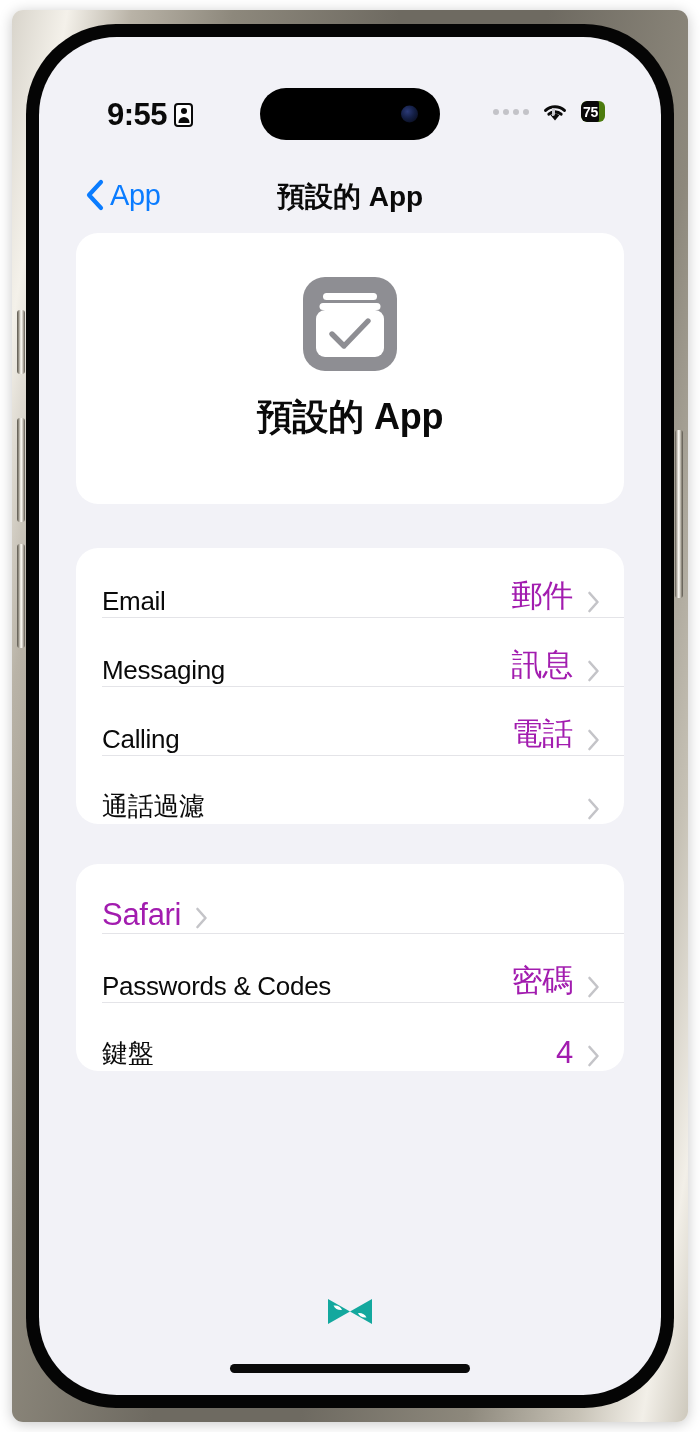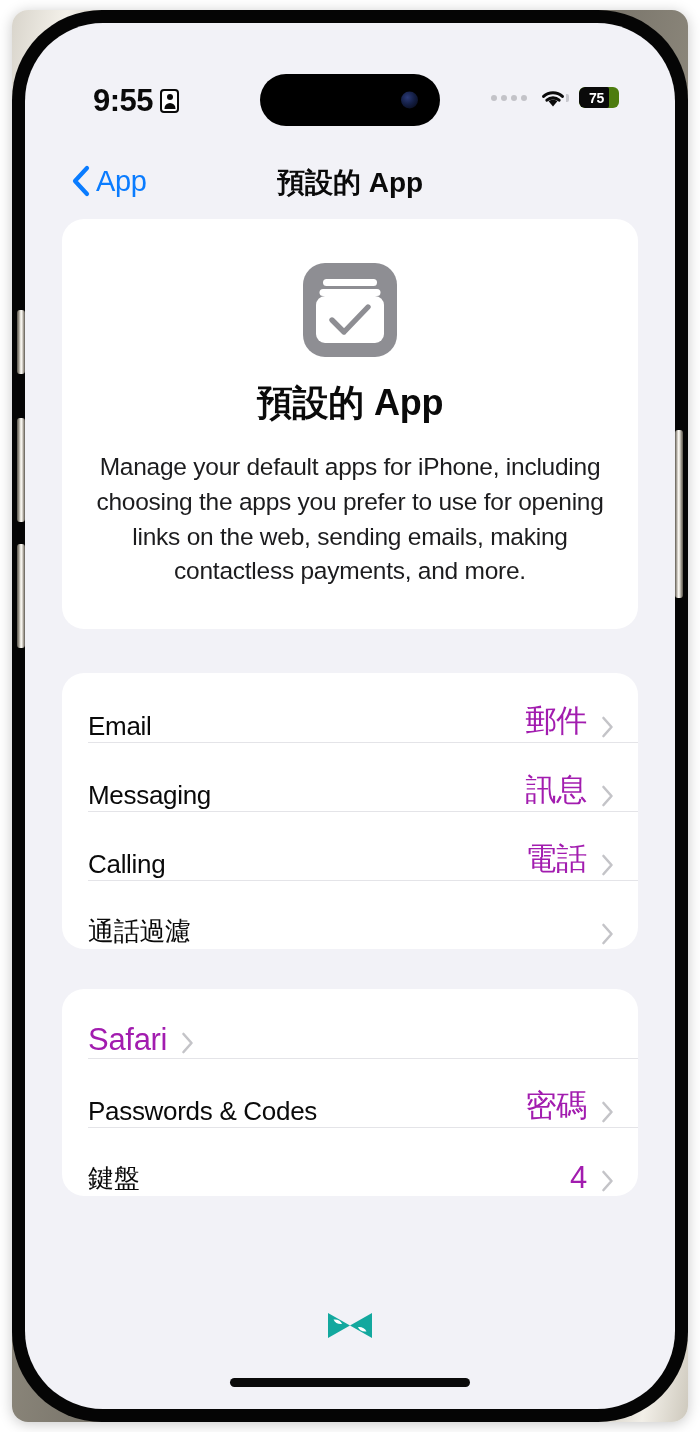--- a/index.html
+++ b/index.html
@@ -8,27 +8,27 @@
     background: #ffffff;
     font-family: "Liberation Sans", "DejaVu Sans", sans-serif;
     overflow: hidden;
   }
 
   
   #phone-frame {
     position: absolute;
     left: 12px; top: 10px;
     width: 676px; height: 1412px;
-    border-radius: 16px;
+    border-radius: 11px;
     background: linear-gradient(100deg,
         #d8d4cb 0%, #f4f1ea 6%, #b9b3a7 13%,
         #8d887c 24%, #6e6a61 42%,
         #6e6a61 58%, #8d887c 76%,
         #c7c2b6 88%, #f2efe8 95%, #cdc8bc 100%);
-    padding: 0;
+    padding: 14px;
     box-shadow: 0 2px 14px rgba(0,0,0,0.22);
   }
   #phone-bezel {
     width: 100%; height: 100%;
     border-radius: 90px;
     background: #050505;
     padding: 13px;
   }
   #screen {
     position: relative;
@@ -96,21 +96,21 @@
 
   #status-right {
     position: absolute; right: 56px; top: 64px;
     display: flex; align-items: center; gap: 12px;
   }
   #signal-dots { display: flex; gap: 4px; align-items: center; }
   #signal-dots i { width: 6px; height: 6px; border-radius: 50%; background: #c3c3c8; display:block; }
 
   #wifi-icon { width: 28px; height: 21px; position: relative; }
   #battery-icon {
-    width: 40px; height: 21px; border-radius: 6px;
+    width: 24px; height: 21px; border-radius: 6px;
     background: #4d7c0f; position: relative; overflow: hidden;
   }
   #battery-fill {
     position: absolute; left: 0; top: 0; bottom: 0;
     width: 75%; background: #0a0a0a; border-radius: 6px 2px 2px 6px;
   }
   #battery-level {
     position: absolute; left: 0; top: 0; right: 0; bottom: 0;
     display: flex; align-items: center; justify-content: center;
     font-size: 14px; font-weight: 700; color: #ffffff;
@@ -266,21 +266,20 @@
         <div class="card" id="hero-card">
           <div id="app-icon">
             <svg id="app-icon-inner" viewBox="0 0 94 94">
               <rect x="20" y="16" width="54" height="7" rx="3.5" fill="#ffffff"></rect>
               <rect x="16.5" y="26" width="61" height="7" rx="3.5" fill="#ffffff"></rect>
               <rect x="13" y="33" width="68" height="47" rx="9" fill="#ffffff"></rect>
               <path d="M29 57 L41 69 L65 44" stroke="#8e8e93" stroke-width="5.4" fill="none" stroke-linecap="round" stroke-linejoin="round"></path>
             </svg>
           </div>
           <div id="hero-title">預設的 App</div>
-          <div id="hero-desc">Manage your default apps for iPhone, including choosing the apps you prefer to use for opening links on the web, sending emails, making contactless payments, and more.</div>
         </div>
 
         <div class="card group first">
           <div class="row">
             <span class="row-label">Email</span>
             <span class="row-value">郵件</span>
             <span class="chevron-icon">
               <svg width="13" height="22" viewBox="0 0 13 22">
                   <path d="M2.5 2 L10.5 11 L2.5 20" stroke="#c4c4c8" stroke-width="2.6" fill="none" stroke-linecap="round" stroke-linejoin="round"></path>
                 </svg>

